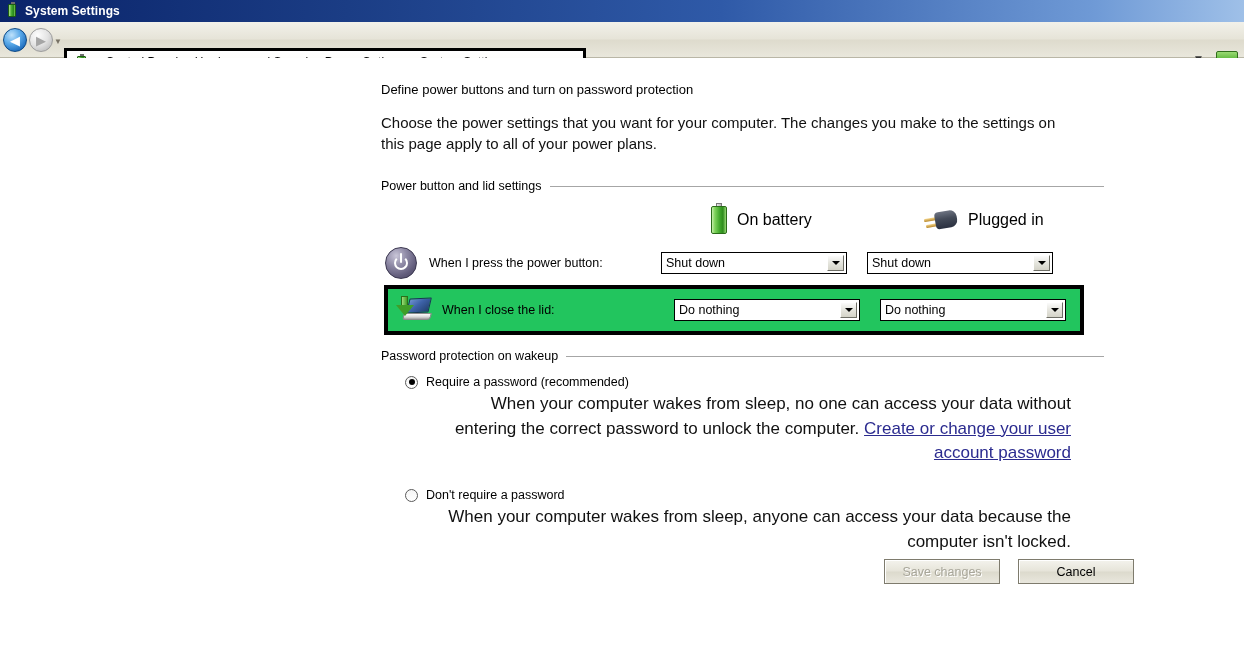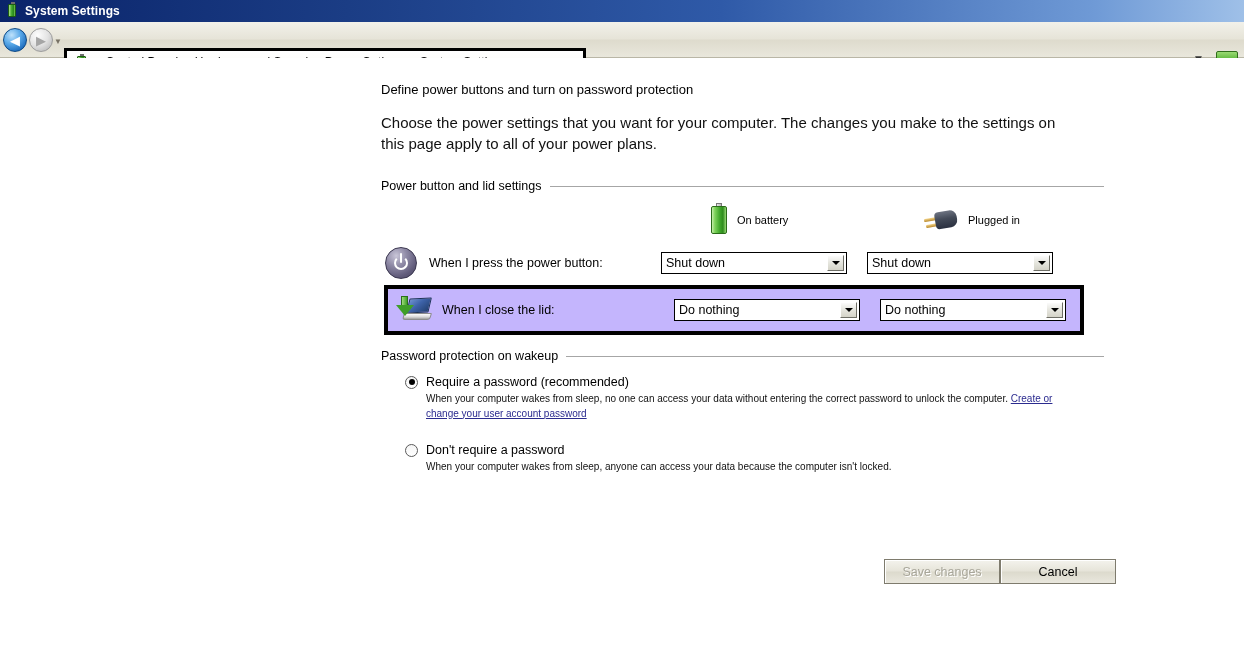--- a/index.html
+++ b/index.html
@@ -233,21 +233,21 @@
     height: 44px;
   }
   .col-head {
     position: absolute;
     top: 6px;
     display: flex;
     align-items: center;
     height: 30px;
   }
   .col-head .ch-label {
-    font-size: 11px;
+    font-size: 16px;
     color: #000000;
     margin-left: 10px;
     white-space: nowrap;
   }
   .col-head-batt { left: 330px; }
   .col-head-plug { left: 543px; }
 
   
   .batt-big {
     position: relative;
@@ -431,21 +431,21 @@
   }
   .combo-spacer { width: 20px; flex: 0 0 auto; }
 
   
   .lid-highlight {
     position: relative;
     margin-left: 3px;
     margin-top: 2px;
     border: 4px solid #000000;
     box-sizing: border-box;
-    background: #c4b5fd;
+    background: #22c55e;
     padding: 3px 0 3px 6px;
     width: 700px;
   }
   .lid-highlight .setting-row { height: 36px; }
 
   
   .radio-block { margin-top: 12px; }
   .radio-line {
     display: flex;
     align-items: center;
@@ -471,38 +471,40 @@
     margin-left: -3px; margin-top: -3px;
     border-radius: 50%;
     background: #000000;
   }
   .radio-label {
     font-size: 12.5px;
     color: #000000;
     white-space: nowrap;
   }
   .radio-desc {
-    font-size: 10px;
+    font-size: 17px;
     color: #111111;
     line-height: 1.45;
     margin-left: 45px;
     width: 645px;
+    text-align: right;
   }
   .inline-link {
     color: #2b2b8f;
     text-decoration: underline;
     cursor: pointer;
   }
 
   
   .footer {
     position: absolute;
     left: 884px;
     top: 501px;
     display: flex;
+    gap: 18px;
   }
   .btn {
     width: 116px;
     height: 25px;
     font-size: 12.5px;
     font-family: "Liberation Sans", sans-serif;
     background: linear-gradient(to bottom, #f4f3ed 0%, #e6e4d9 48%, #dcdacd 52%, #e9e7dd 100%);
     border: 1px solid #7e7b6d;
     box-shadow: inset 1px 1px 0 #ffffff;
     box-sizing: border-box;

